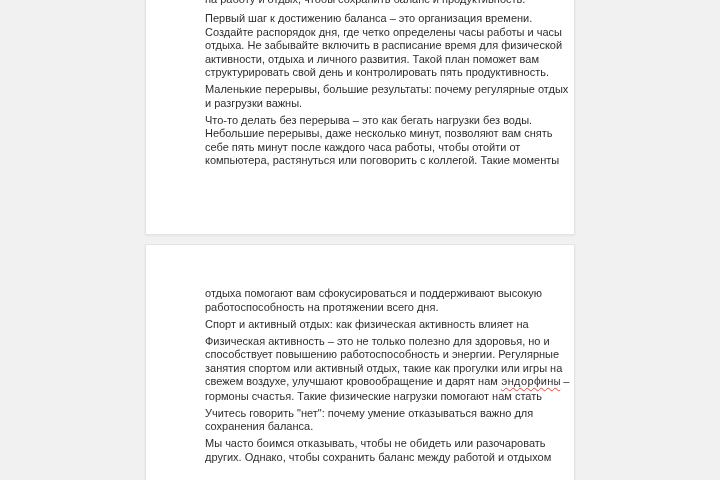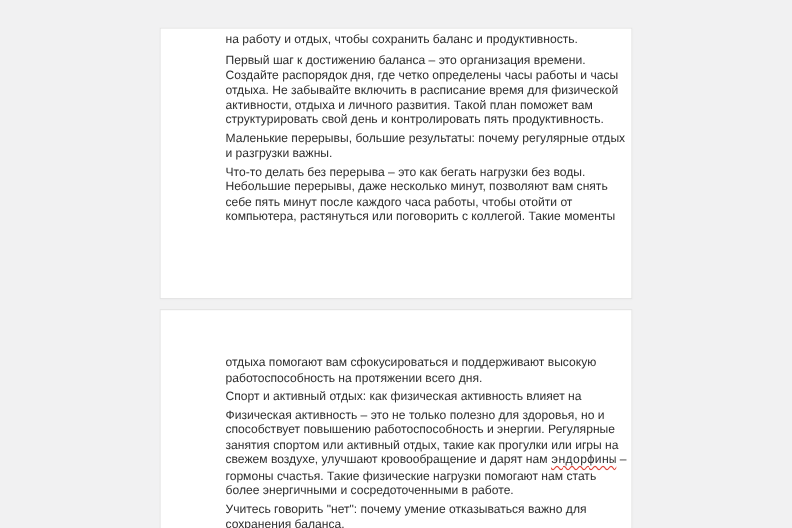--- a/index.html
+++ b/index.html
@@ -1,21 +1,21 @@
 <!DOCTYPE html>
 <html><head>
 <meta charset="utf-8">
 <style>
   html,body{margin:0;padding:0;}
   body{
     width:720px;height:480px;overflow:hidden;position:relative;
     background:#f1f1f2;
     font-family:"Liberation Sans",sans-serif;
   }
-  .canvas{position:absolute;inset:0;margin-top:37px;}
+  .canvas{position:absolute;inset:0;}
   .page{
     position:absolute;left:145px;width:430px;box-sizing:border-box;
     background:#ffffff;border:1px solid #e3e3e3;
     box-shadow:0 1px 2px rgba(0,0,0,0.05);
     overflow:hidden;
   }
   .page1{top:-12px;height:247px;}
   .page2{top:244px;height:320px;}
   .content{
     padding:0 28px 0 59px;
@@ -71,24 +71,24 @@
         </div>
         <div class="para">
           <div class="line">Спорт и активный отдых: как физическая активность влияет на</div>
         </div>
         <div class="para">
           <div class="line">Физическая активность – это не только полезно для здоровья, но и</div>
           <div class="line">способствует повышению работоспособность и энергии. Регулярные</div>
           <div class="line">занятия спортом или активный отдых, такие как прогулки или игры на</div>
           <div class="line">свежем воздухе, улучшают кровообращение и дарят нам <span class="sp">эндорфины</span> –</div>
           <div class="line">гормоны счастья. Такие физические нагрузки помогают нам стать</div>
-          <div class="line">более энергичными и сосредоточенными в работе.</div>
         </div>
         <div class="para">
           <div class="line">Учитесь говорить "нет": почему умение отказываться важно для</div>
           <div class="line">сохранения баланса.</div>
         </div>
         <div class="para">
+          <div class="line">Мы часто боимся отказывать, чтобы не обидеть или разочаровать</div>
           <div class="line">других. Однако, чтобы сохранить баланс между работой и отдыхом</div>
         </div>
       </div>
   </div>
 </div>
 
 </body></html>

